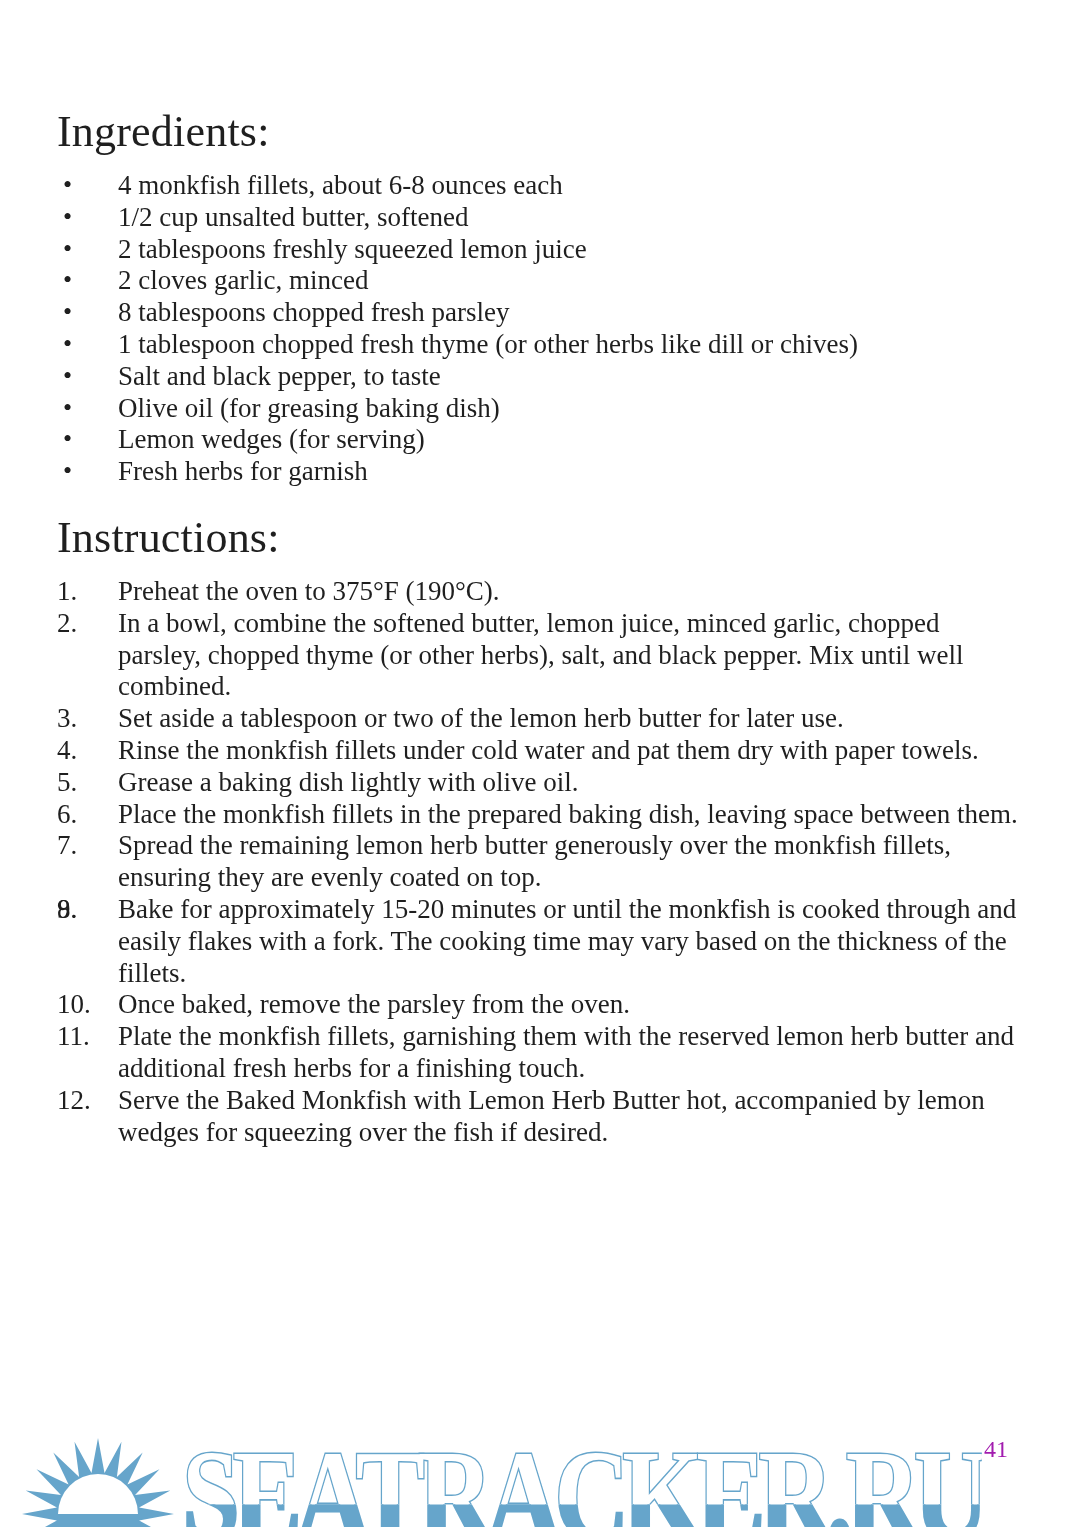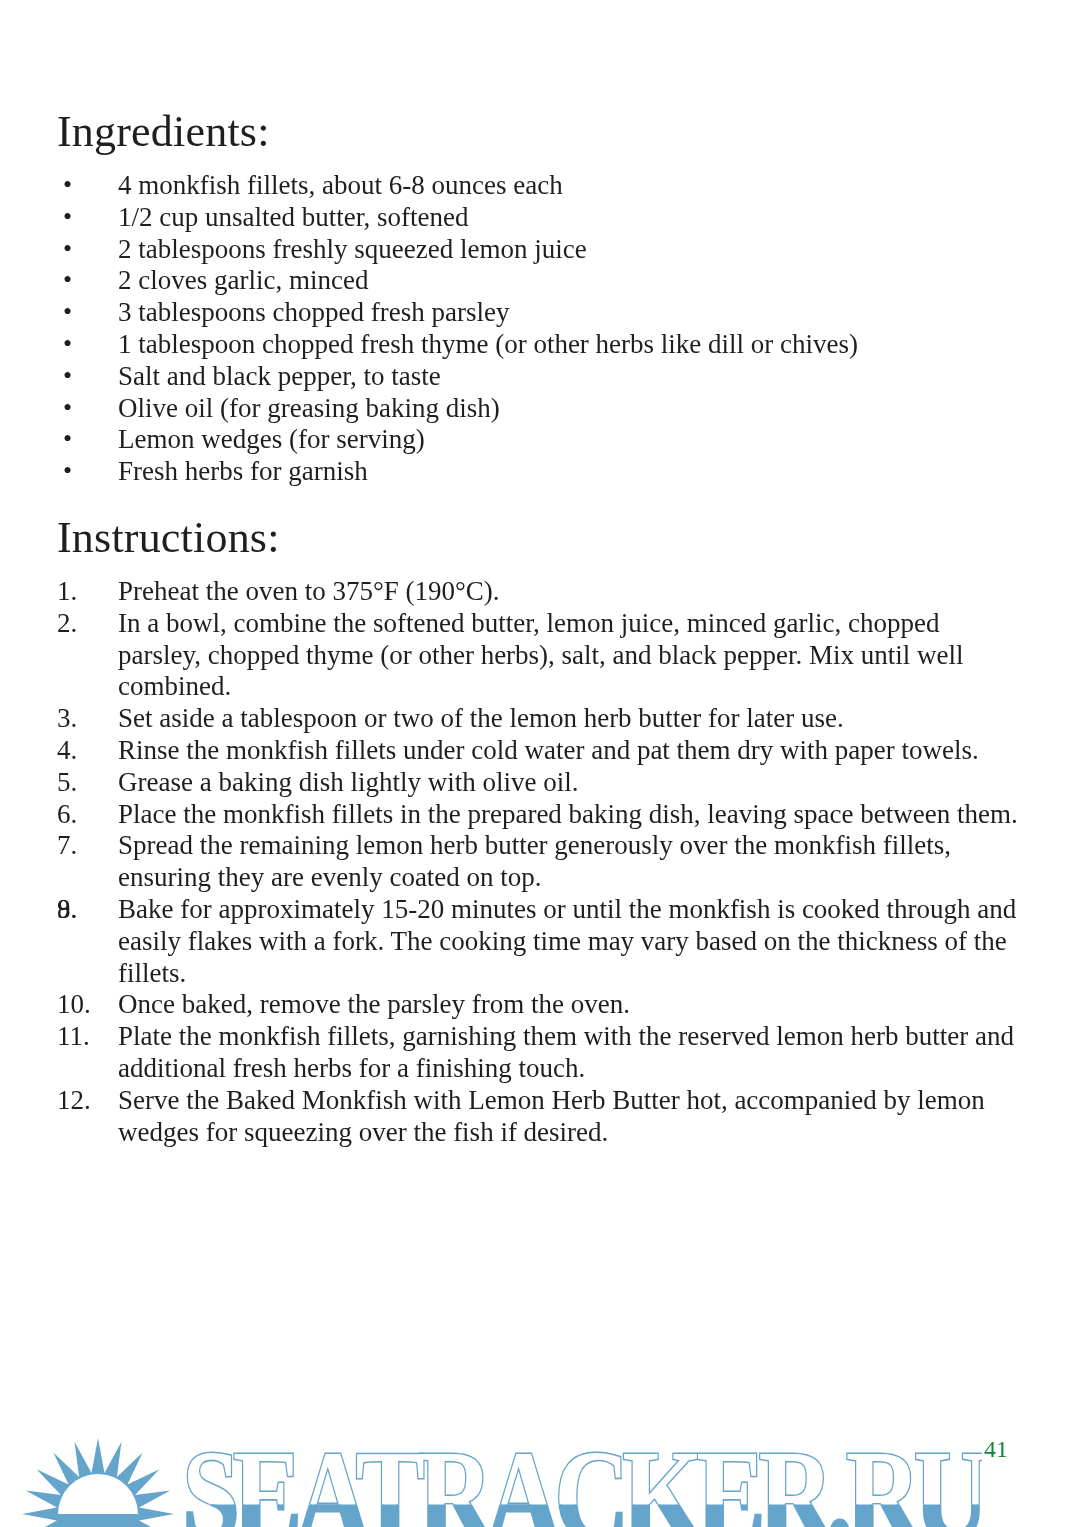--- a/index.html
+++ b/index.html
@@ -74,38 +74,38 @@
     position: absolute; left: 0; top: 0;
     color: var(--brand-blue);
     clip-path: inset(56% 0 0 0);
     display: inline-block;
   }
   .page-number {
     position: absolute;
     left: 984px; top: 1436px;
     font-size: 24px;
     line-height: 1.1;
-    color: #15803d;
+    color: #a21caf;
     z-index: 5;
   }
 </style>
 </head>
 <body>
 
 <div class="page">
   <div class="content">
 
     <h1 class="section-heading">Ingredients:</h1>
 
     <ul class="ingredients-list">
         <li><span class="marker">•</span><span class="item-text">4 monkfish fillets, about 6-8 ounces each</span></li>
         <li><span class="marker">•</span><span class="item-text">1/2 cup unsalted butter, softened</span></li>
         <li><span class="marker">•</span><span class="item-text">2 tablespoons freshly squeezed lemon juice</span></li>
         <li><span class="marker">•</span><span class="item-text">2 cloves garlic, minced</span></li>
-        <li><span class="marker">•</span><span class="item-text">3 tablespoons chopped fresh parsley</span></li>
+        <li><span class="marker">•</span><span class="item-text">8 tablespoons chopped fresh parsley</span></li>
         <li><span class="marker">•</span><span class="item-text">1 tablespoon chopped fresh thyme (or other herbs like dill or chives)</span></li>
         <li><span class="marker">•</span><span class="item-text">Salt and black pepper, to taste</span></li>
         <li><span class="marker">•</span><span class="item-text">Olive oil (for greasing baking dish)</span></li>
         <li><span class="marker">•</span><span class="item-text">Lemon wedges (for serving)</span></li>
         <li><span class="marker">•</span><span class="item-text">Fresh herbs for garnish</span></li>
       </ul>
 
     <h1 class="section-heading second">Instructions:</h1>
 
     <ol class="instructions-list">

